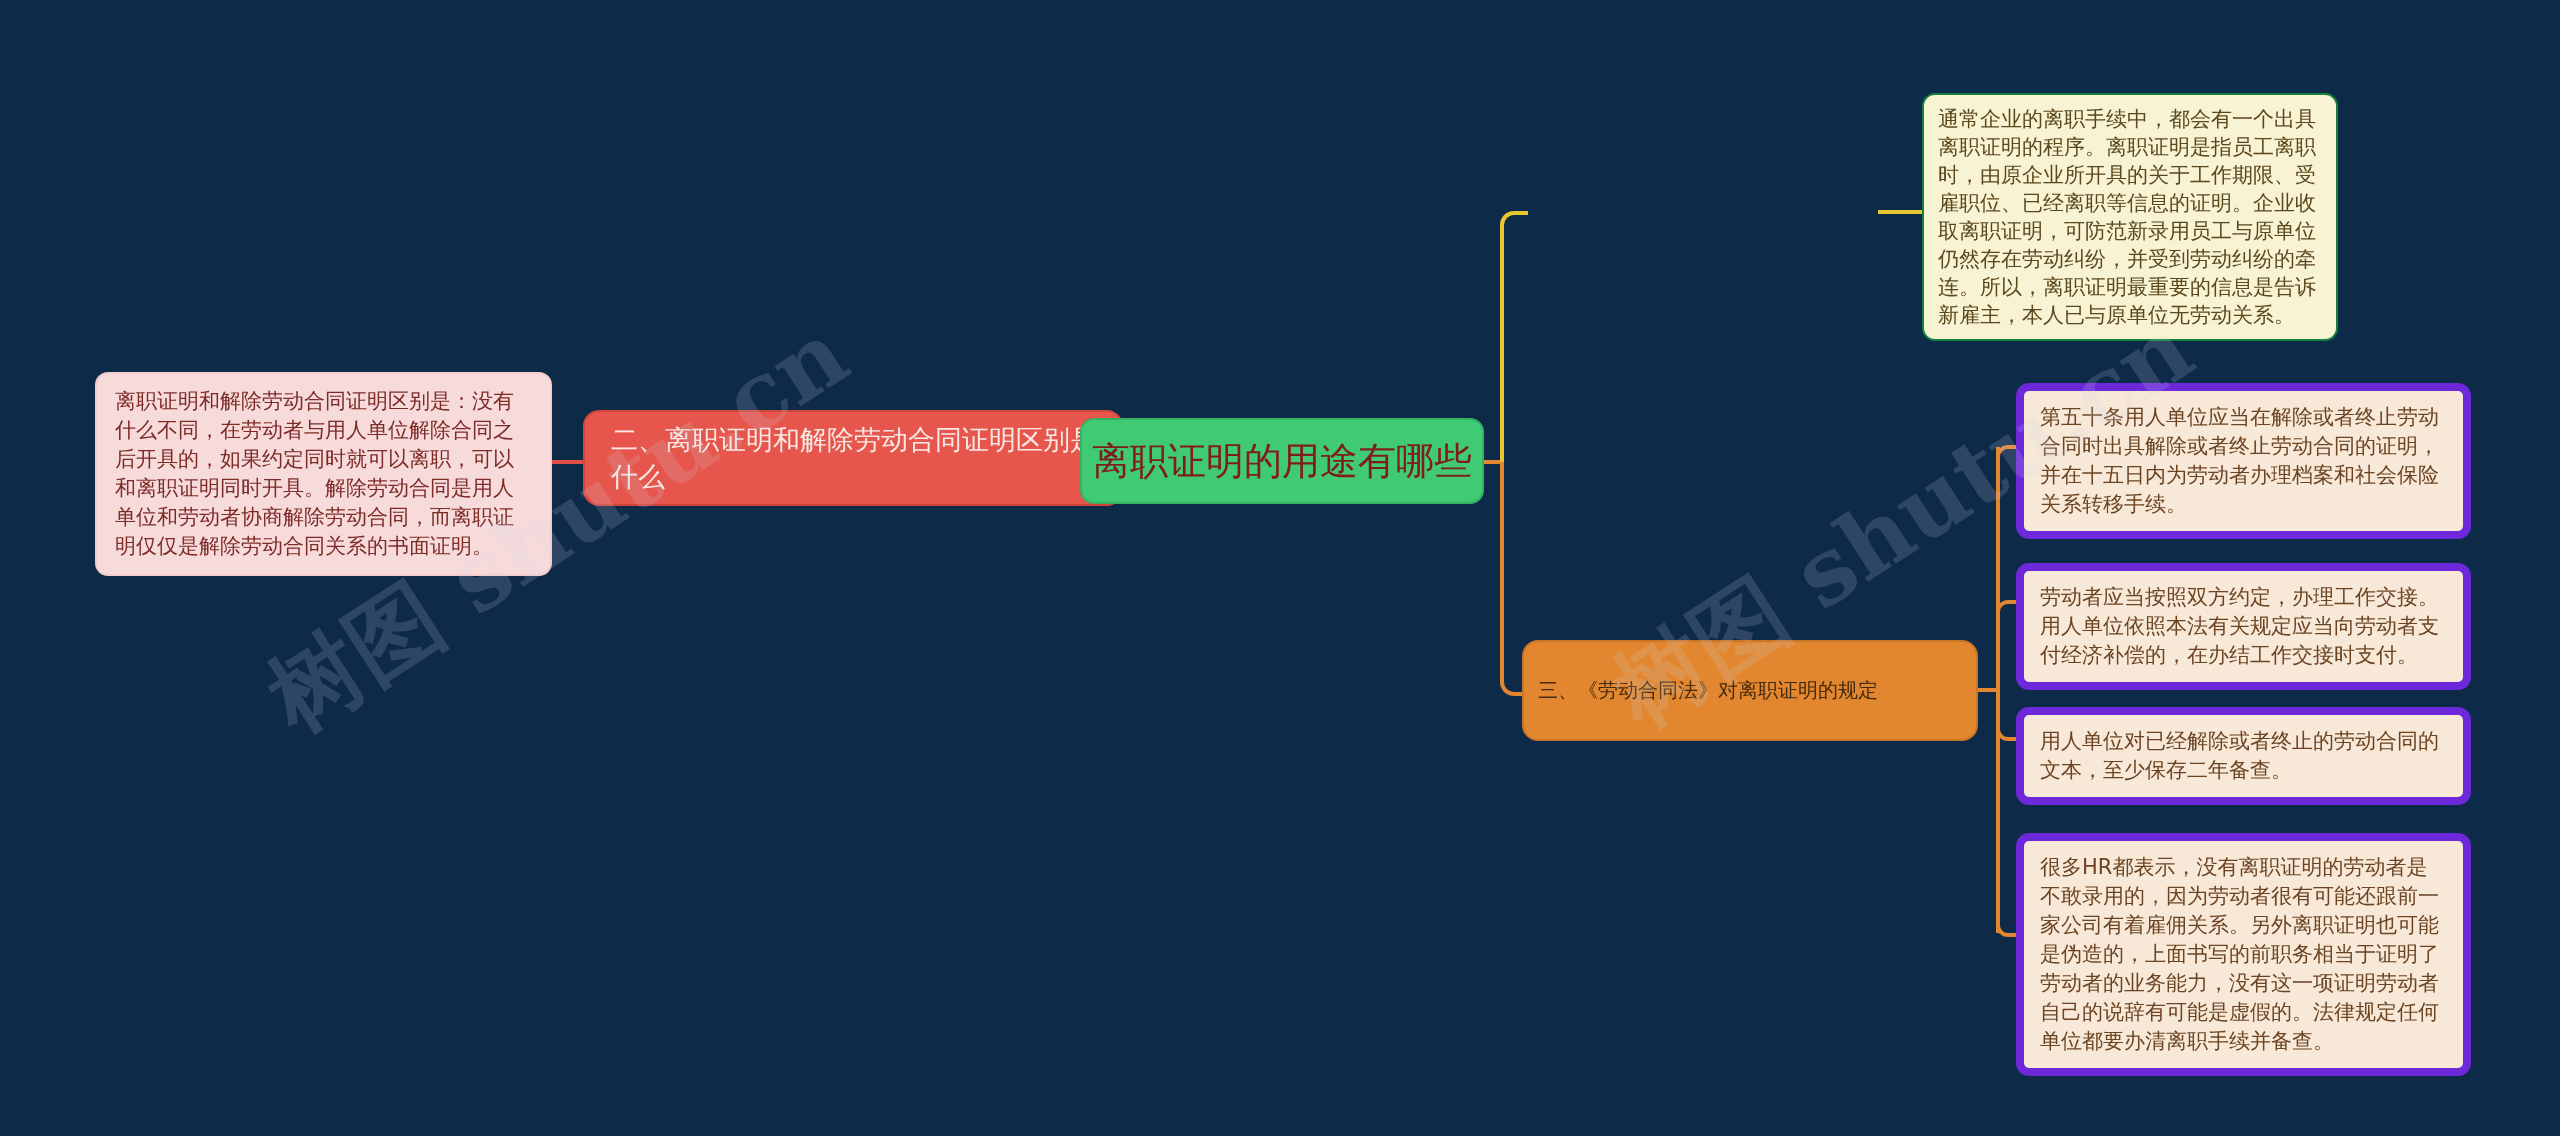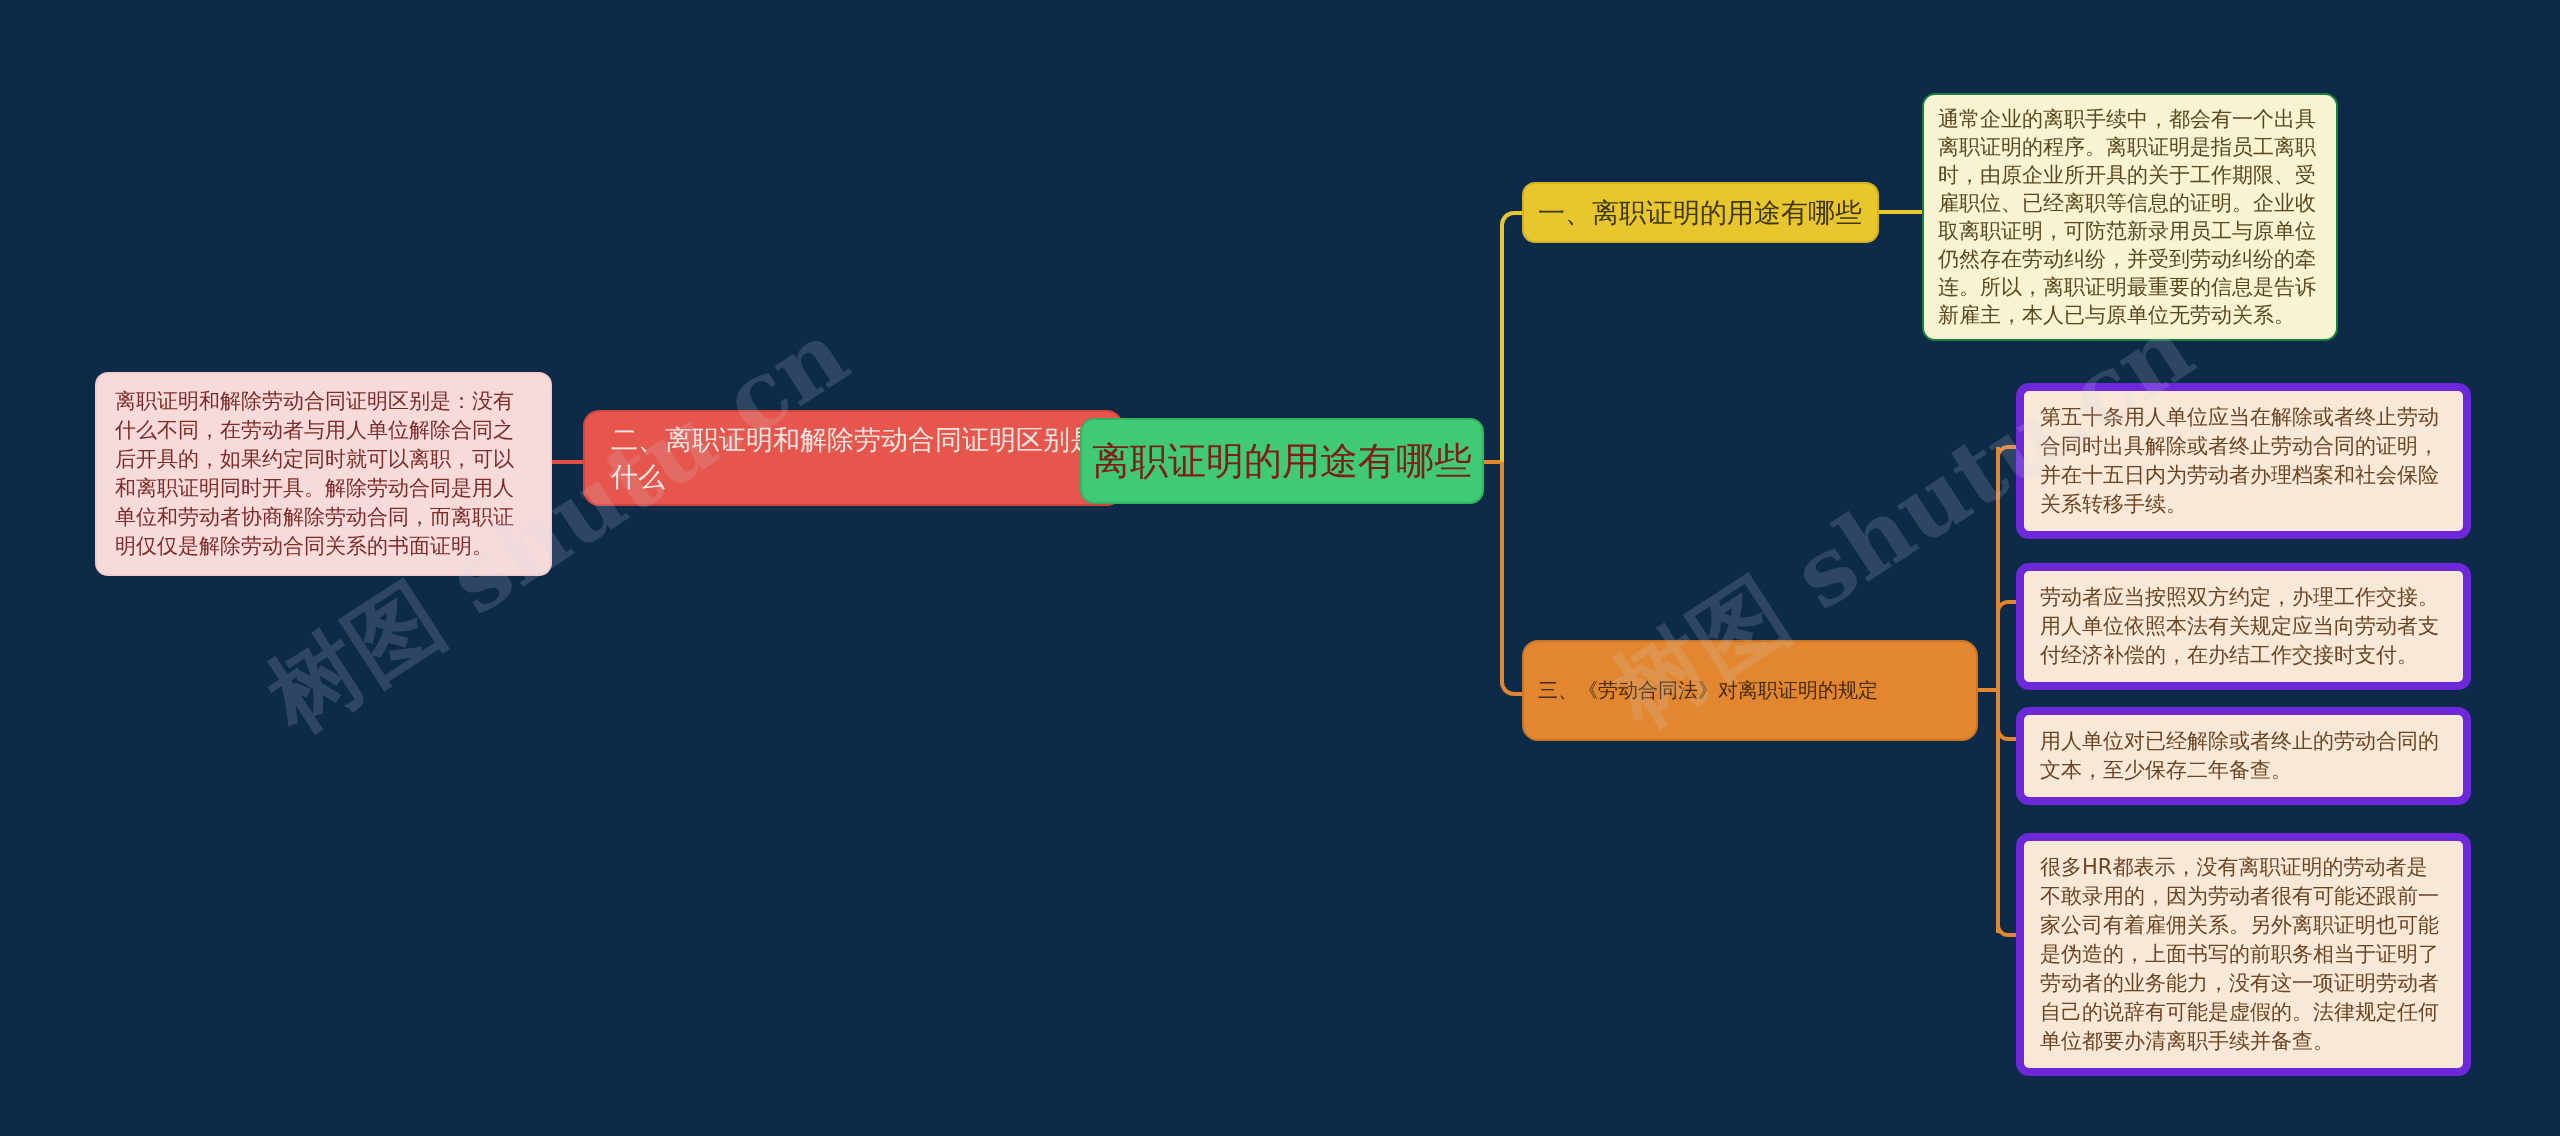--- a/index.html
+++ b/index.html
@@ -87,23 +87,20 @@
   </div>
 
   <div class="node head-2">
     <span class="txt">二、离职证明和解除劳动合同证明区别是什么</span>
   </div>
 
   <div class="node root-node">
     <span class="txt" style="text-align:center;">离职证明的用途有哪些</span>
   </div>
 
-  <div class="node head-1">
-    <span class="txt">一、离职证明的用途有哪些</span>
-  </div>
 
   <div class="node head-3">
     <span class="txt">三、《劳动合同法》对离职证明的规定</span>
   </div>
 
   <div class="watermark wm-left">树图 shutu.cn</div>
   <div class="watermark wm-right">树图 shutu.cn</div>
 
 </div>
 

